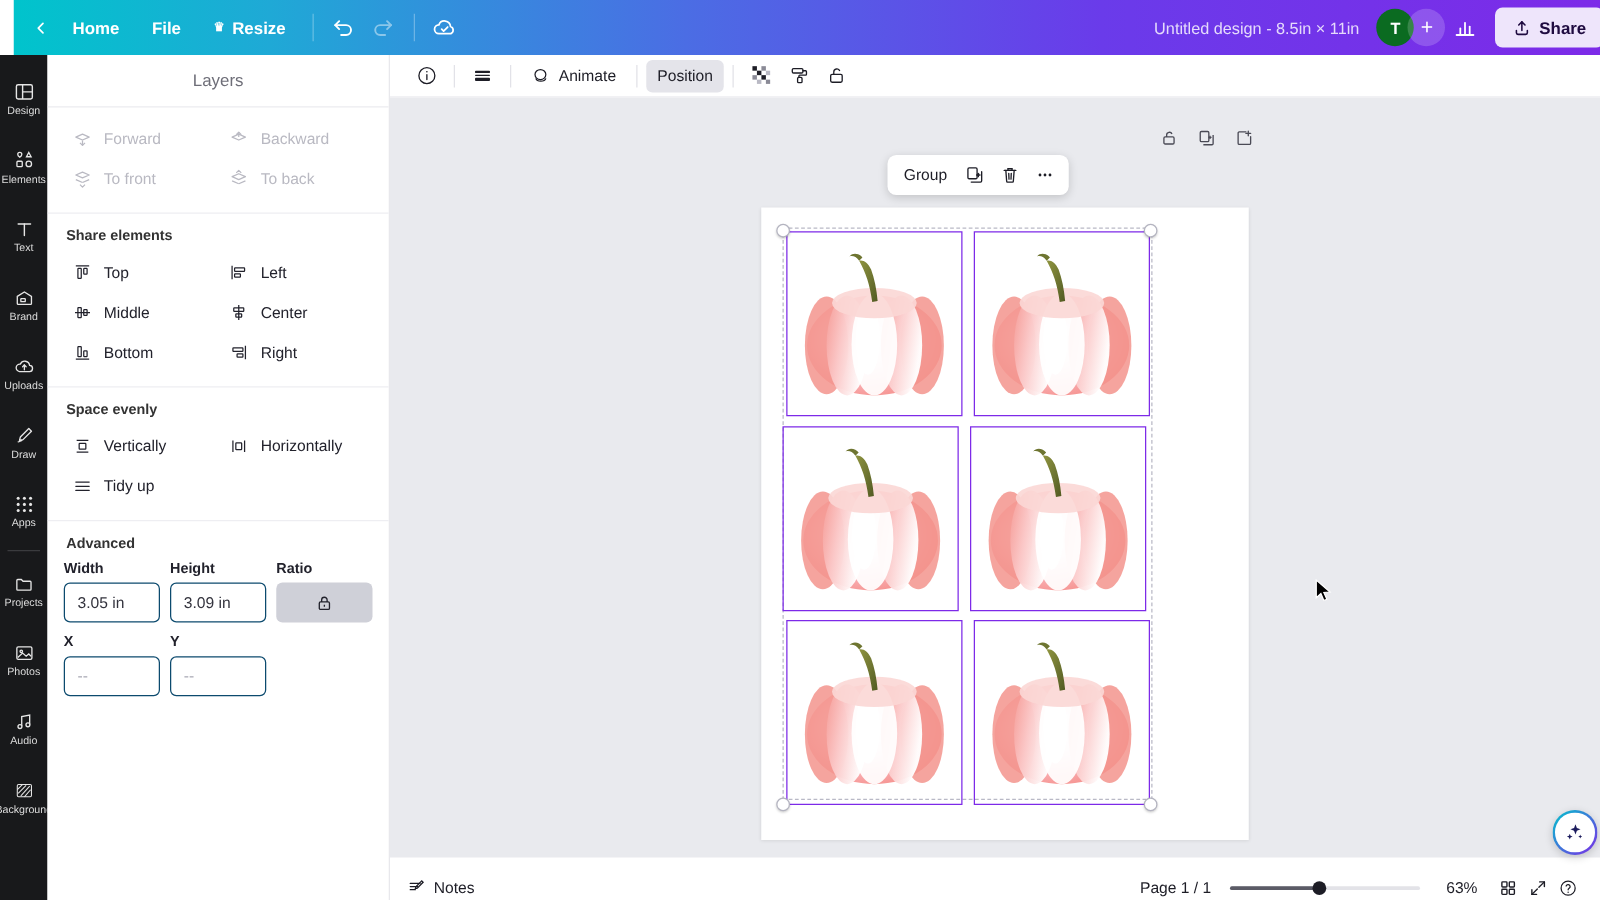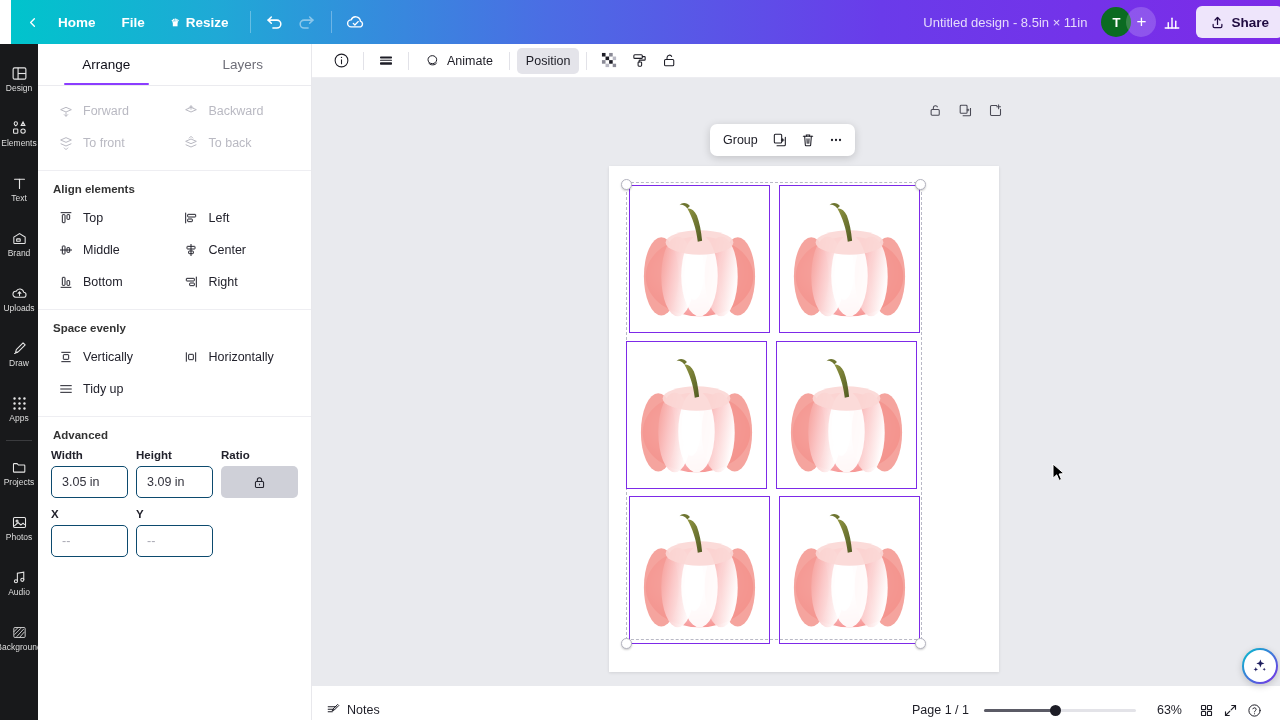--- a/index.html
+++ b/index.html
@@ -380,21 +380,20 @@
             <line x1="12" y1="19" x2="19" y2="11"></line>
             <line x1="4" y1="11" x2="10" y2="5"></line>
           </svg>
       </span>
       <span class="rail-label">Background</span>
     </div>
   </div>
 
   <div class="panel">
     <div class="tabs">
-      <div class="tab active">Arrange</div>
       <div class="tab">Layers</div>
     </div>
 
     <div class="sect">
       <div class="grid2">
         <div class="row-item disabled">
           <span class="ic">
             <svg width="16" height="16" viewBox="0 0 24 24" fill="none" stroke="#b9b9c2" stroke-width="1.5" stroke-linejoin="round">
                 <path d="M12 13.5L4 10l8-3.5L20 10z"></path>
                 <polyline points="9 17 12 20 15 17"></polyline>
@@ -432,21 +431,21 @@
                 <path d="M12 18L20 14.5"></path>
                 <polyline points="9 5 12 2 15 5"></polyline>
               </svg>
           </span>
           <span>To back</span>
         </div>
       </div>
     </div>
 
     <div class="sect">
-      <div class="sect-title">Align elements</div>
+      <div class="sect-title">Share elements</div>
       <div class="grid2">
         <div class="row-item">
           <span class="ic">
             <svg width="16" height="16" viewBox="0 0 24 24" fill="none" stroke="#22222c" stroke-width="1.5">
                 <line x1="4" y1="4" x2="20" y2="4"></line>
                 <rect x="6.5" y="7" width="4" height="12" rx=".7"></rect>
                 <rect x="13.5" y="7" width="4" height="7" rx=".7"></rect>
               </svg>
           </span>
           <span>Top</span>

